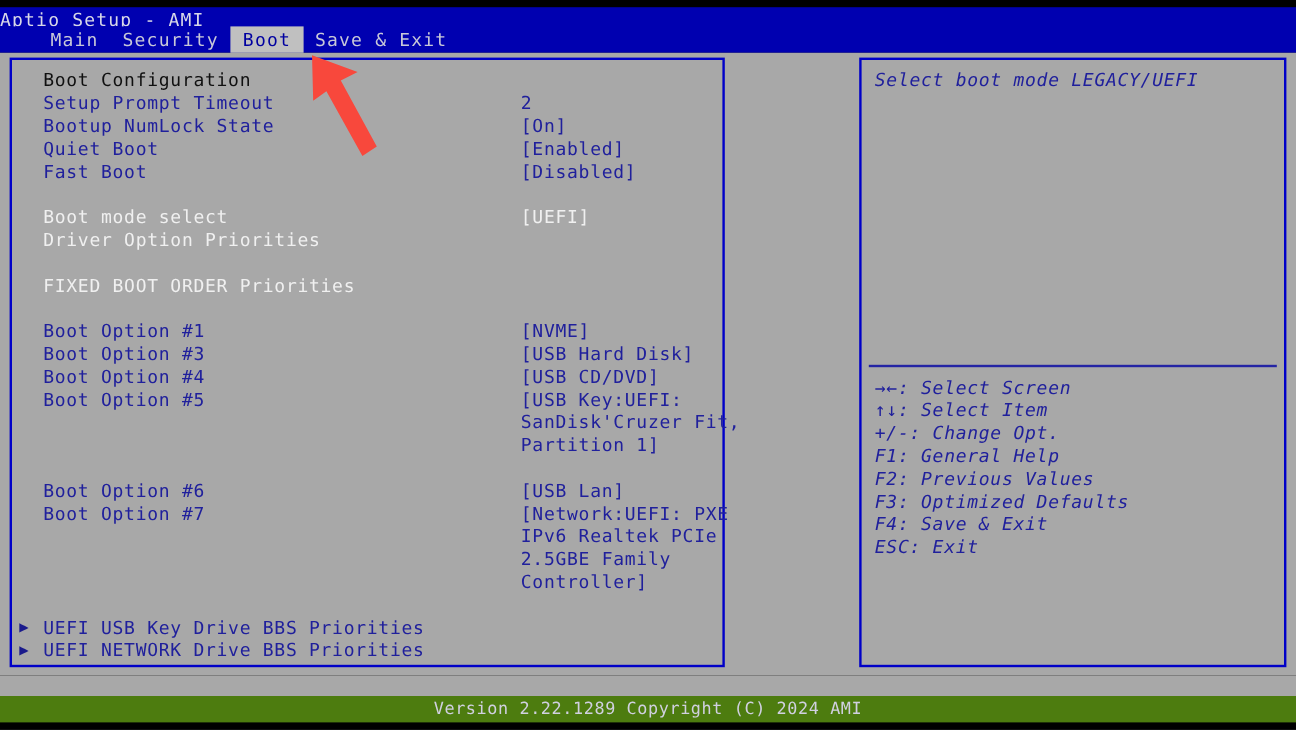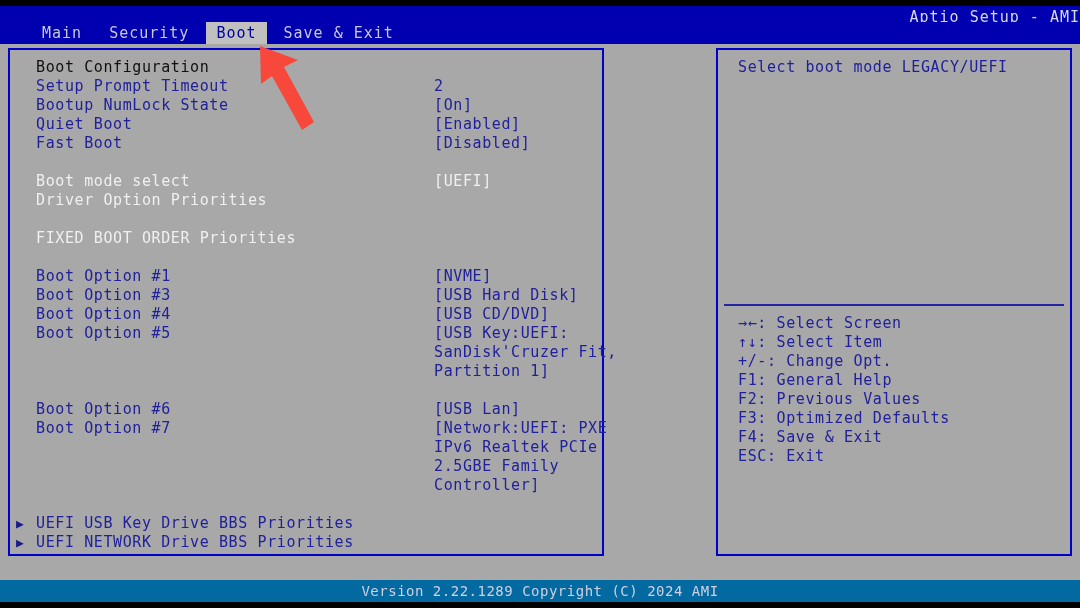--- a/index.html
+++ b/index.html
@@ -17,33 +17,33 @@
     background:#000;
   }
 
   
   .titlebar {
     position:absolute; left:0; top:6px;
     width:1080px; height:22px;
     background:#0000b0;
     color:#d8d8e8;
     font-size:15px; line-height:22px;
-    text-align:right;
+    text-align:left;
     letter-spacing:1px;
     white-space:pre;
   }
 
   
   .tabbar {
     position:absolute; left:0; top:22px;
     width:1080px; height:22px;
     background:#0000b0;
     display:flex; align-items:center;
     padding-left:32px;
-    gap:7px;
+    gap:0px;
   }
   .tab {
     font-size:15px; line-height:22px;
     color:#c8c8d8;
     letter-spacing:1px;
     padding:0 10px;
     white-space:pre;
   }
   .tab.active {
     background:#c0c0c0;
@@ -100,42 +100,43 @@
   .c-dark  { color:#101010; }
 
   .spacer { height:19px; }
 
   
   .help-line {
     position:relative;
     height:19px;
     font-size:15px; line-height:19px;
     color:#20209c;
-    padding-left:20px;
+    padding-left:11px;
     letter-spacing:0.6px;
     white-space:pre;
+    font-style:italic;
   }
   .hr-divider {
     position:absolute;
     left:6px; right:6px;
     top:254px;
     height:2px;
     background:#2424a4;
   }
   .keys-block {
     position:absolute;
     left:0; top:264px;
     width:100%;
   }
 
   
   .footer {
     position:absolute; left:0; top:580px;
     width:1080px; height:22px;
-    background:#0369a1;
+    background:#4d7c0f;
     color:#d0d0e0;
     font-size:14px; line-height:22px;
     text-align:center;
     letter-spacing:0.5px;
     white-space:pre;
   }
   .footer-gap {
     position:absolute; left:0; top:563px;
     width:1080px; height:17px;
     background:#a8a8a8;

